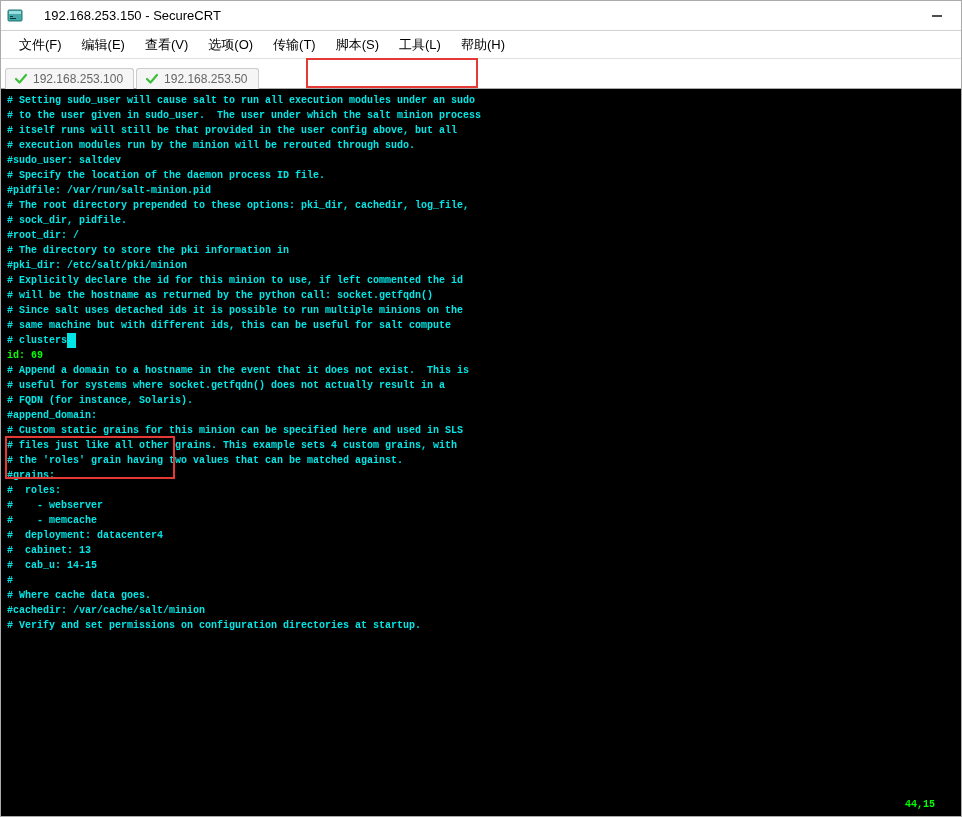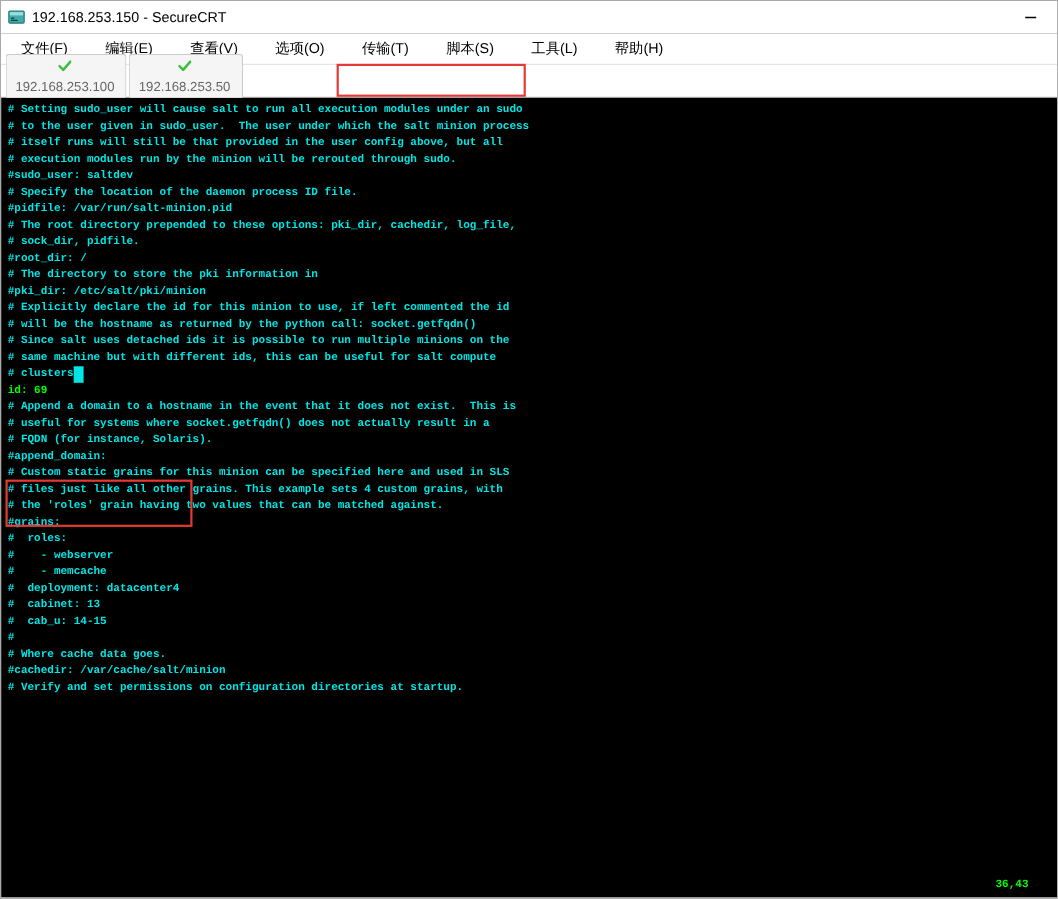--- a/index.html
+++ b/index.html
@@ -15,21 +15,21 @@
     border: 1px solid #aaa;
   }
   
   .titlebar {
     height: 30px;
     background: #fff;
     display: flex;
     align-items: center;
     padding: 0 6px;
     border-bottom: 1px solid #d0d0d0;
-    gap: 6px;
+    gap: 21px;
   }
   .titlebar .app-icon {
     width: 16px; height: 16px;
     display: inline-flex; align-items: center; justify-content: center;
   }
   .titlebar .title-text {
     flex: 1;
     color: #000;
     font-size: 13px;
   }
@@ -42,22 +42,23 @@
     display: flex; align-items: center; justify-content: center;
     color: #333;
     font-size: 14px;
     cursor: pointer;
   }
   
   .menubar {
     height: 28px;
     background: #fff;
     display: flex;
+    align-items: center;
     padding: 0 8px;
-    gap: 14px;
+    gap: 0;
     border-bottom: 1px solid #e0e0e0;
   }
   .menubar .menu-item {
     padding: 4px 10px;
     color: #000;
     cursor: pointer;
   }
   
   .tabbar {
     height: 30px;
@@ -76,21 +77,20 @@
     border: 1px solid #ccc;
     border-bottom: none;
     background: #f5f5f5;
     color: #666;
     border-radius: 3px 3px 0 0;
     margin-right: 2px;
     font-size: 12px;
     cursor: pointer;
     position: relative;
     bottom: -1px;
-    flex-direction: column;
   }
   .tab.active {
     background: #fff;
     color: #000;
     font-weight: bold;
     border-color: #aaa;
     border-bottom: 1px solid #fff;
   }
   .tab .check {
     width: 14px; height: 14px;
@@ -202,15 +202,15 @@
           <path d="M1 6 L4.5 9.5 L11 2" stroke="#3bbf3b" stroke-width="2.2" fill="none" stroke-linecap="round" stroke-linejoin="round"></path>
         </svg>
     </span>
     <span>192.168.253.50</span>
   </div>
 </div>
 
 <div class="tab-highlight tab-hl-1"></div>
 
 <div class="terminal" id="terminal"><div># Setting sudo_user will cause salt to run all execution modules under an sudo</div><div># to the user given in sudo_user.  The user under which the salt minion process</div><div># itself runs will still be that provided in the user config above, but all</div><div># execution modules run by the minion will be rerouted through sudo.</div><div>#sudo_user: saltdev</div><div></div><div># Specify the location of the daemon process ID file.</div><div>#pidfile: /var/run/salt-minion.pid</div><div></div><div># The root directory prepended to these options: pki_dir, cachedir, log_file,</div><div># sock_dir, pidfile.</div><div>#root_dir: /</div><div></div><div># The directory to store the pki information in</div><div>#pki_dir: /etc/salt/pki/minion</div><div></div><div># Explicitly declare the id for this minion to use, if left commented the id</div><div># will be the hostname as returned by the python call: socket.getfqdn()</div><div># Since salt uses detached ids it is possible to run multiple minions on the</div><div># same machine but with different ids, this can be useful for salt compute</div><div># clusters<span class="cursor-block"> </span></div><div class="line-green">id: 69</div><div></div><div># Append a domain to a hostname in the event that it does not exist.  This is</div><div># useful for systems where socket.getfqdn() does not actually result in a</div><div># FQDN (for instance, Solaris).</div><div>#append_domain:</div><div></div><div># Custom static grains for this minion can be specified here and used in SLS</div><div># files just like all other grains. This example sets 4 custom grains, with</div><div># the 'roles' grain having two values that can be matched against.</div><div>#grains:</div><div>#  roles:</div><div>#    - webserver</div><div>#    - memcache</div><div>#  deployment: datacenter4</div><div>#  cabinet: 13</div><div>#  cab_u: 14-15</div><div>#</div><div># Where cache data goes.</div><div>#cachedir: /var/cache/salt/minion</div><div></div><div># Verify and set permissions on configuration directories at startup.</div>
-  <div class="status-pos">36,43</div>
+  <div class="status-pos">44,15</div>
   <div class="tab-hl-2"></div>
 </div>
 
 </body></html>

